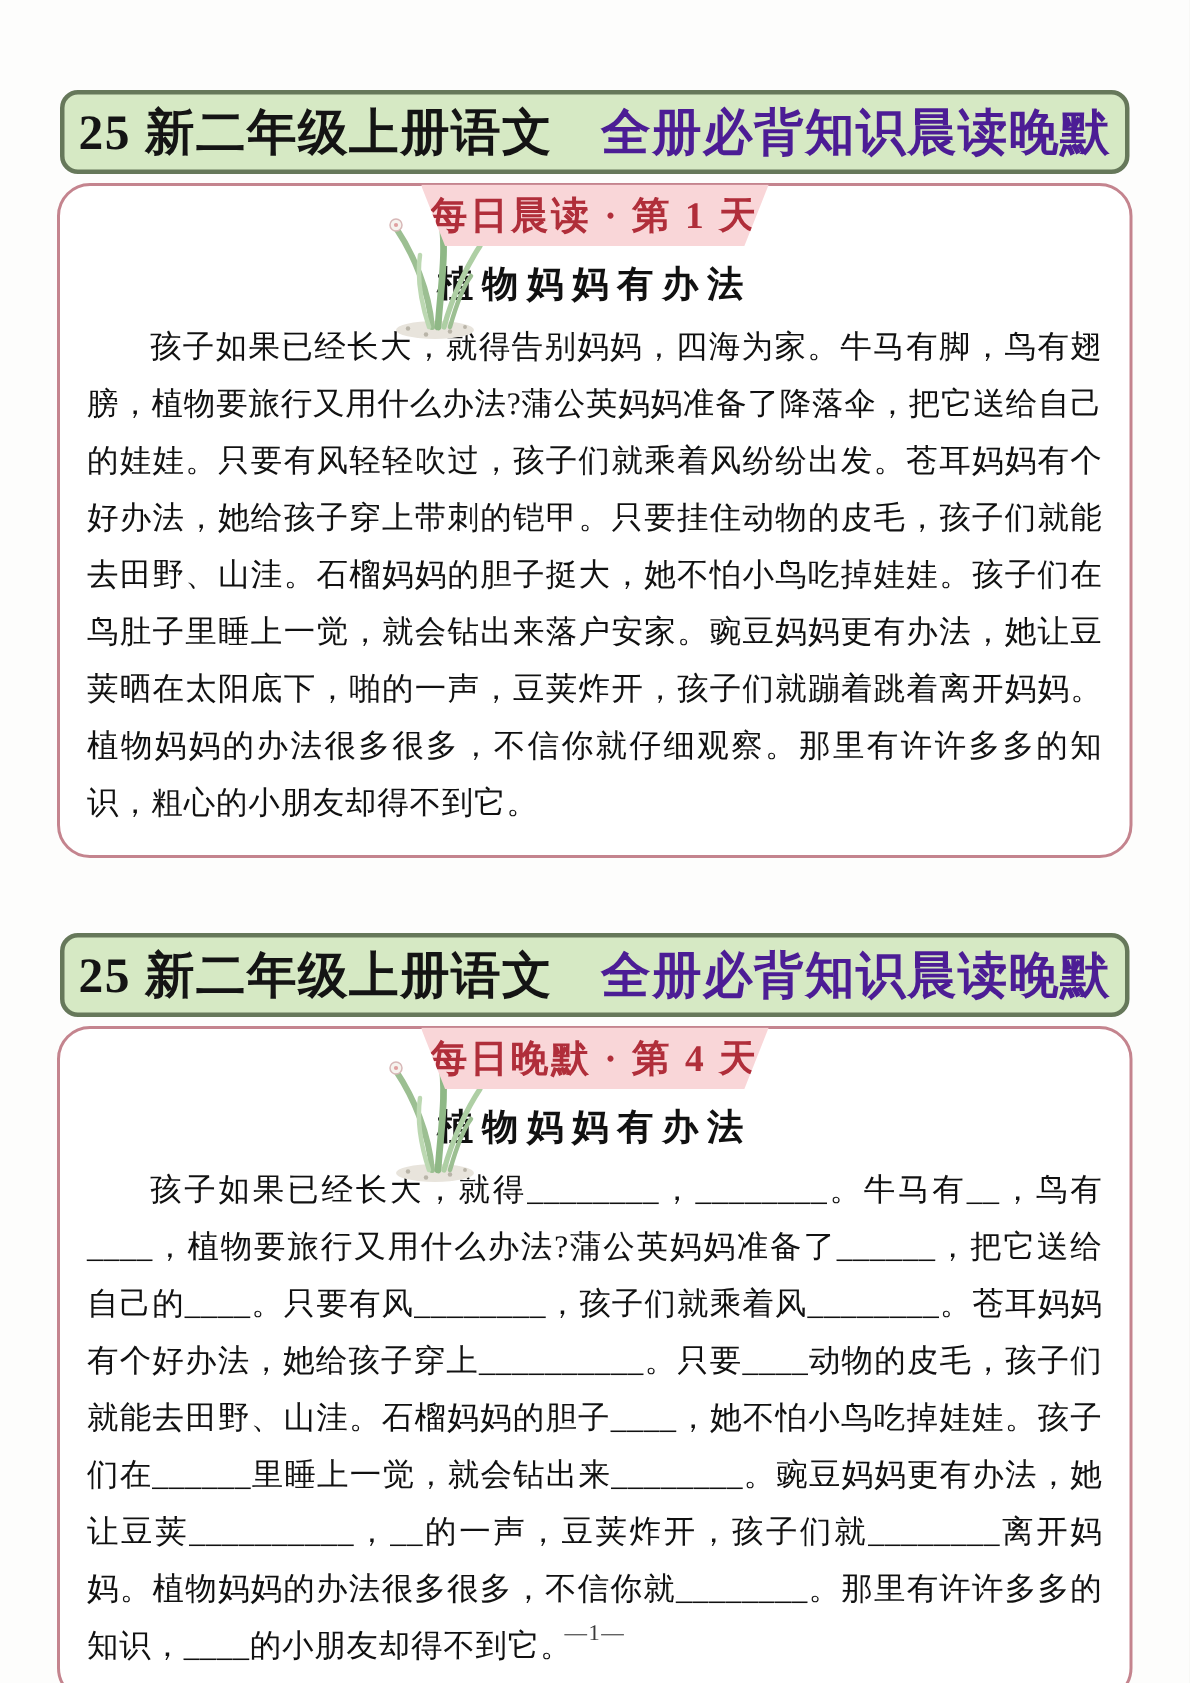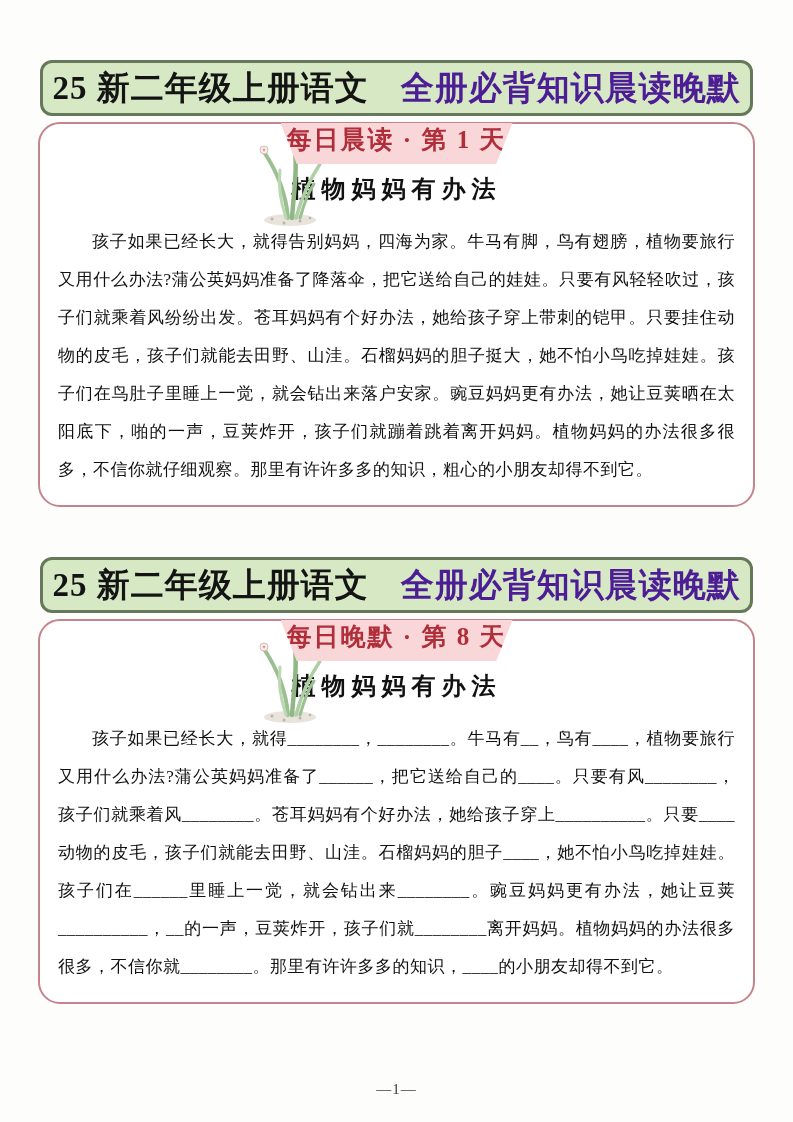--- a/index.html
+++ b/index.html
@@ -25,32 +25,32 @@
   .box {
     position:relative; margin:6px 38px 0;
     background:#ffffff; border:2px solid #c4848e; border-radius:22px;
     padding:0 14px 16px;
   }
   .tab {
     position:relative; z-index:2;
     width:232px; height:41px; margin:-1px auto 0;
     background:#f9d6d8;
     clip-path:polygon(0 0,100% 0,93% 100%,7% 100%);
-    display:flex; justify-content:center;
+    display:flex; align-items:center; justify-content:center;
     color:#b02e3a; font-size:25px; font-weight:bold; letter-spacing:2px;
     white-space:nowrap;
   }
   .subtitle {
     text-align:center; margin-top:9px;
     font-size:24px; font-weight:600; letter-spacing:6px; color:#111;
     white-space:nowrap;
   }
   .passage {
-    margin:18px 4px 0;
-    font-size:17px; line-height:38px; color:#111;
+    margin:7px 4px 0;
+    font-size:21px; line-height:38px; color:#111;
     text-align:justify; text-indent:2em;
     letter-spacing:0.5px;
   }
   .plant {
     position:absolute; z-index:1;
     left:210px; top:12px; width:80px; height:92px;
     pointer-events:none;
   }
   
   .page-number {
@@ -90,21 +90,21 @@
     <p class="passage">孩子如果已经长大，就得告别妈妈，四海为家。牛马有脚，鸟有翅膀，植物要旅行又用什么办法?蒲公英妈妈准备了降落伞，把它送给自己的娃娃。只要有风轻轻吹过，孩子们就乘着风纷纷出发。苍耳妈妈有个好办法，她给孩子穿上带刺的铠甲。只要挂住动物的皮毛，孩子们就能去田野、山洼。石榴妈妈的胆子挺大，她不怕小鸟吃掉娃娃。孩子们在鸟肚子里睡上一觉，就会钻出来落户安家。豌豆妈妈更有办法，她让豆荚晒在太阳底下，啪的一声，豆荚炸开，孩子们就蹦着跳着离开妈妈。植物妈妈的办法很多很多，不信你就仔细观察。那里有许许多多的知识，粗心的小朋友却得不到它。</p>
   </div>
 
   <div class="banner banner-2">
     <span class="t-black">25 新二年级上册语文</span>
       <span class="t-red">全册必背知识晨读晚默</span>
   </div>
 
   <div class="box">
     <div class="tab">
-      <span>每日晚默 · 第 8 天</span>
+      <span>每日晚默 · 第 4 天</span>
     </div>
     <svg class="plant" viewBox="0 0 80 92">
       <ellipse cx="40" cy="84" rx="26" ry="6" fill="#e8e4dc"></ellipse>
       <circle cx="22" cy="83" r="1.5" fill="#b9b4a8"></circle>
         <circle cx="34" cy="87" r="1.5" fill="#b9b4a8"></circle>
       <circle cx="50" cy="85" r="1.5" fill="#b9b4a8"></circle>
         <circle cx="60" cy="82" r="1.3" fill="#b9b4a8"></circle>
       <path d="M38 82 C36 58 26 34 14 16" stroke="#9cbf92" stroke-width="4" fill="none" stroke-linecap="round"></path>
       <path d="M42 82 C44 54 48 30 44 8" stroke="#8fb886" stroke-width="4.5" fill="none" stroke-linecap="round"></path>
       <path d="M46 82 C52 60 62 40 70 28" stroke="#aecfa4" stroke-width="3.5" fill="none" stroke-linecap="round"></path>

